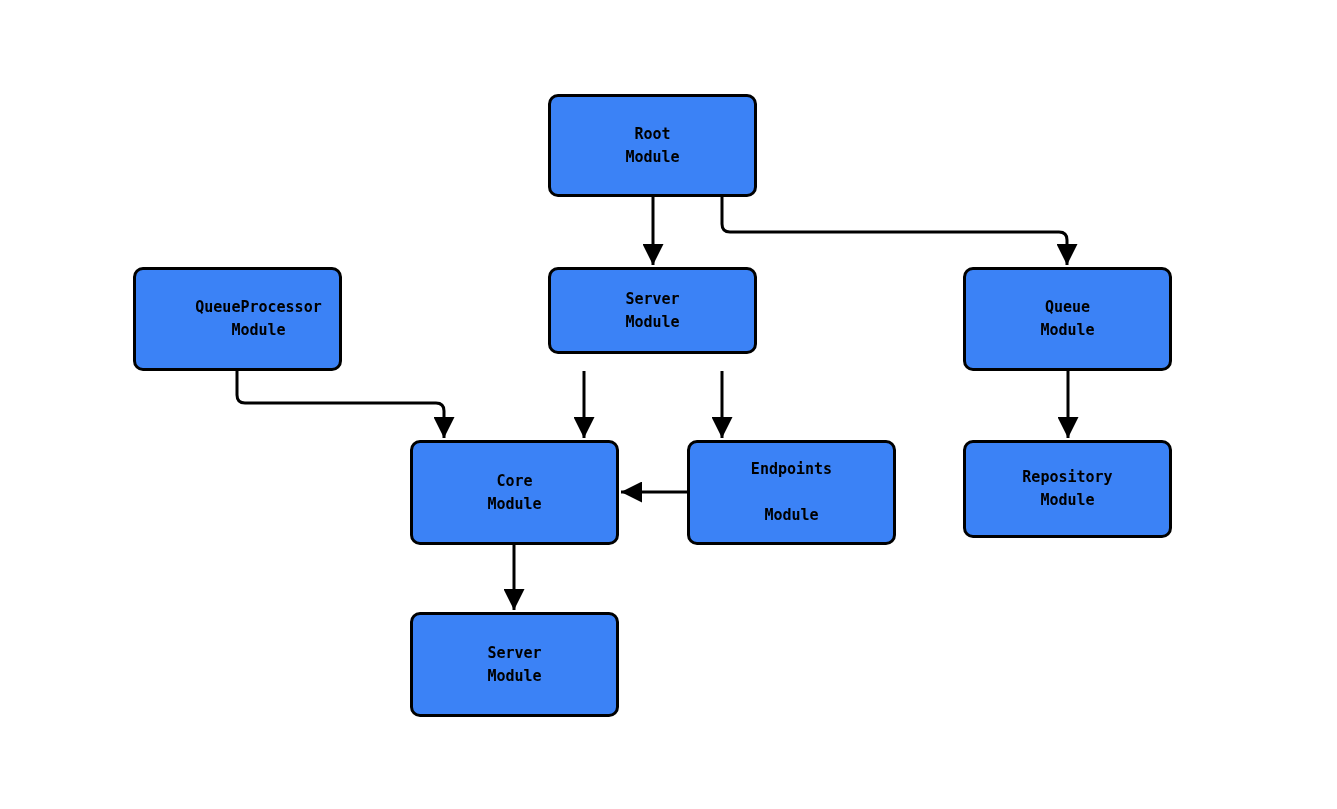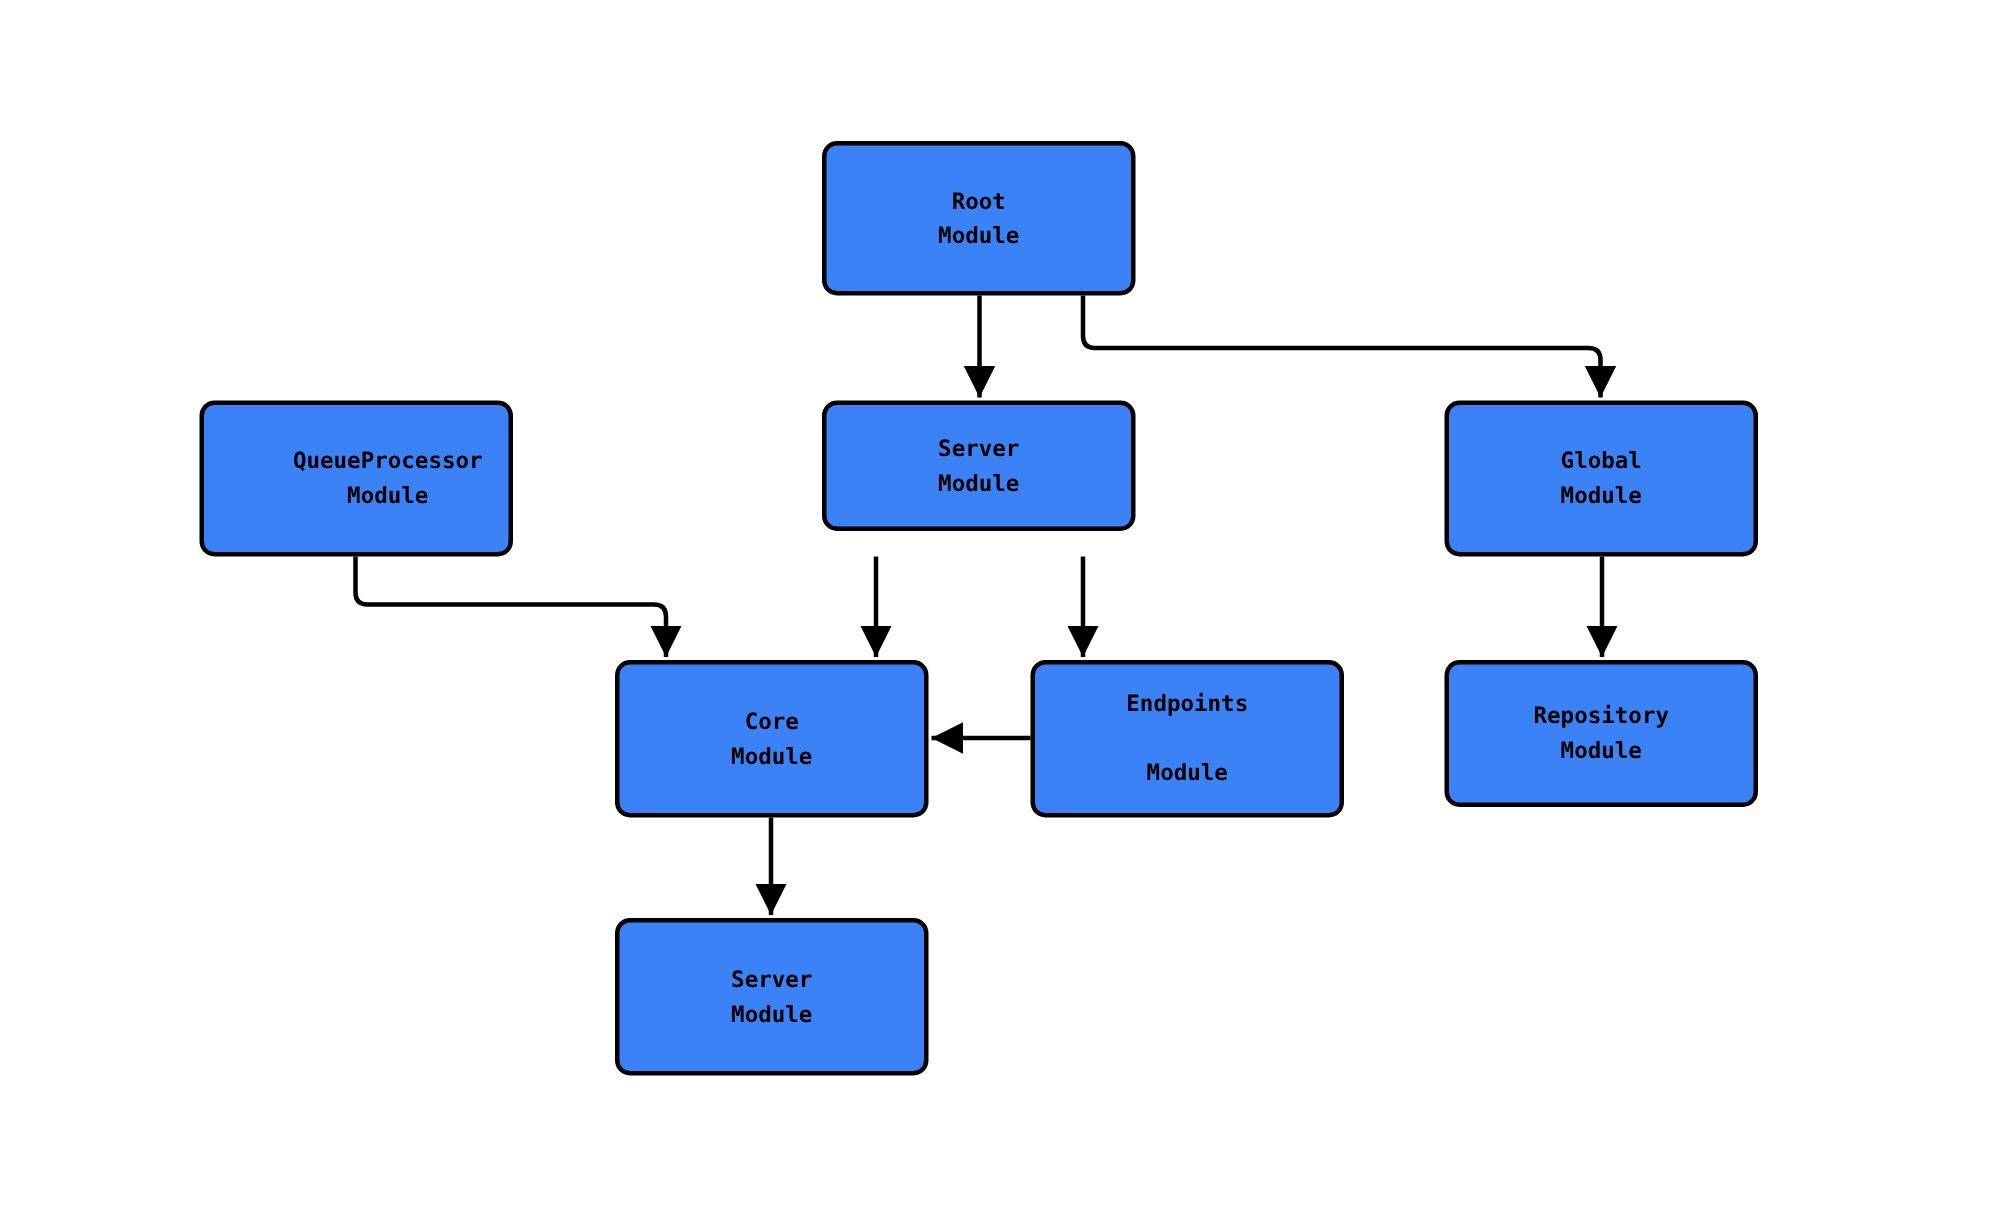--- a/index.html
+++ b/index.html
@@ -72,21 +72,21 @@
     <span>QueueProcessor</span>
     <span>Module</span>
   </div>
 
   <div class="node" style="left:548px; top:267px; width:209px; height:87px;text-align:right;">
     <span>Server</span>
     <span>Module</span>
   </div>
 
   <div class="node" style="left:963px; top:267px; width:209px; height:104px;">
-    <span>Global</span>
+    <span>Queue</span>
     <span>Module</span>
   </div>
 
   <div class="node" style="left:410px; top:440px; width:209px; height:105px;">
     <span>Core</span>
     <span>Module</span>
   </div>
 
   <div class="node" style="left:687px; top:440px; width:209px; height:105px;gap:23px;">
     <span>Endpoints</span>

